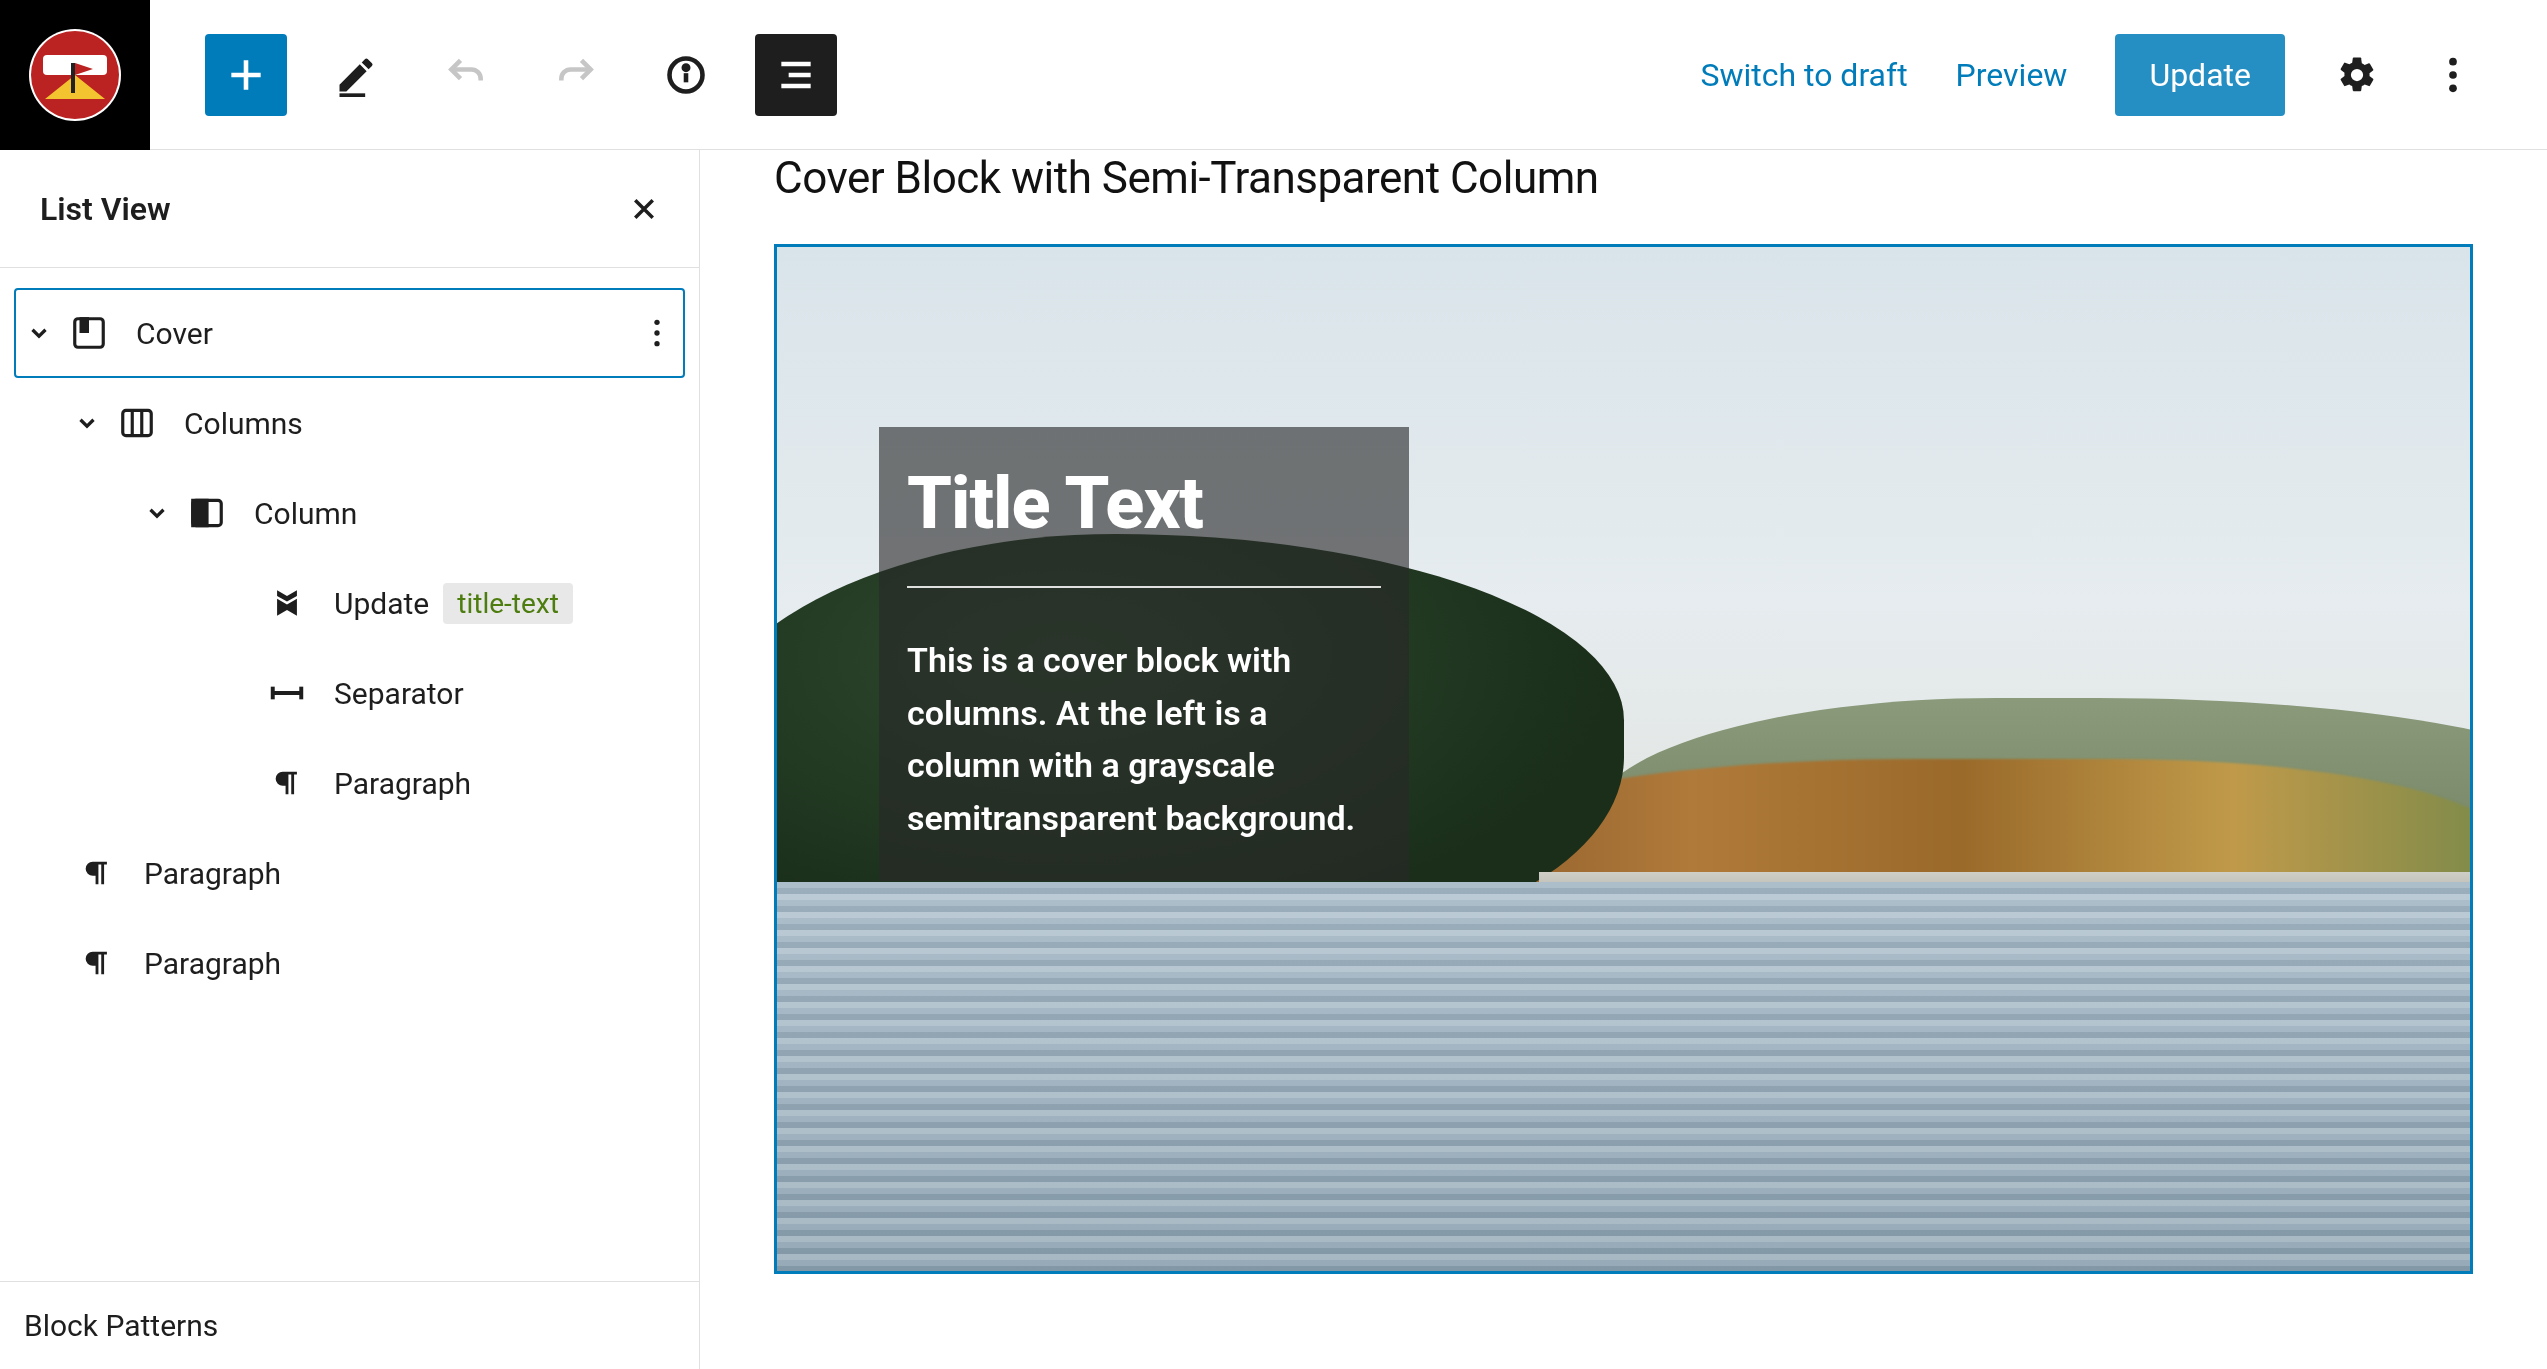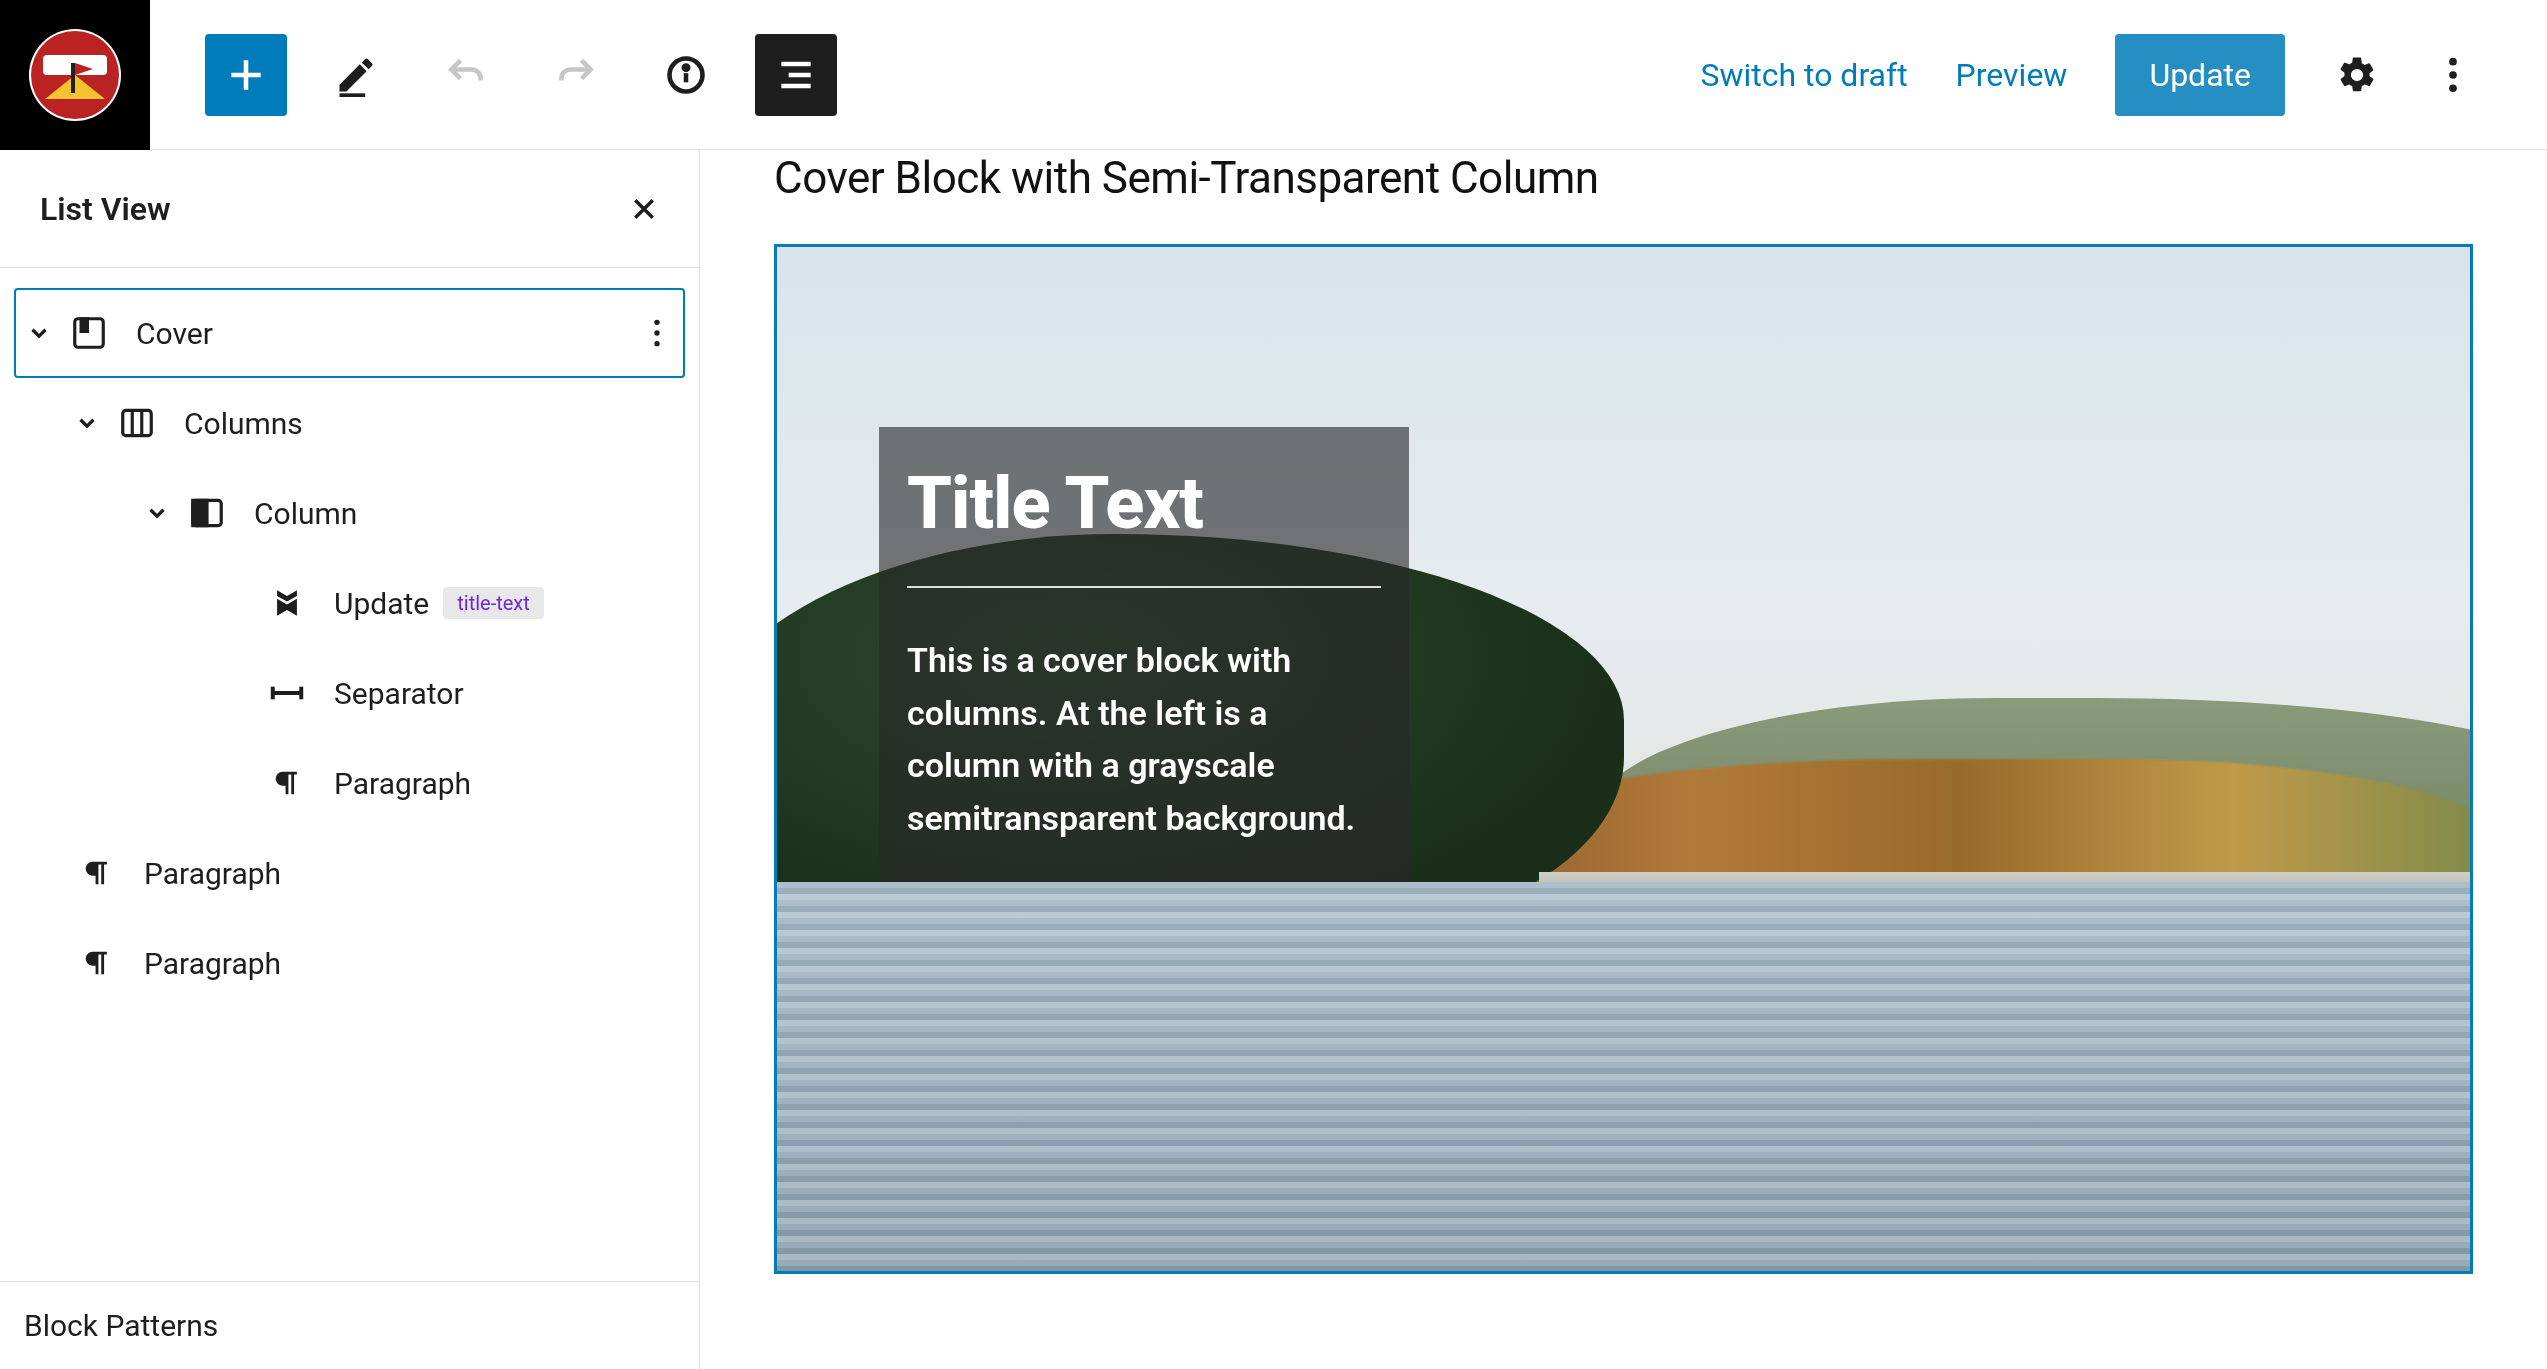--- a/index.html
+++ b/index.html
@@ -36,21 +36,21 @@
   .close-x{margin-left:auto;font-size:36px;cursor:pointer;line-height:1;}
   .tree{flex:1;padding:20px 14px 0 14px;overflow:auto;}
   .node{display:flex;align-items:center;height:90px;padding:0 10px;border-radius:4px;font-size:30px;color:#1e1e1e;cursor:pointer;}
   .node .chev{width:40px;text-align:center;color:#1e1e1e;}
   .node .blk-icon{width:46px;height:46px;display:flex;align-items:center;justify-content:center;margin-right:24px;}
   .node .kebab{margin-left:auto;font-size:30px;color:#1e1e1e;padding-right:12px;}
   .node.selected{border:2.5px solid var(--wp-blue);border-radius:4px;}
   .ind-1{padding-left:60px;}
   .ind-2{padding-left:130px;}
   .ind-3{padding-left:250px;}
-  .tag{background:#e8e8e8;border-radius:4px;padding:4px 14px;font-size:20px;color:#6d28d9;margin-left:14px;}
+  .tag{background:#e8e8e8;border-radius:4px;padding:4px 14px;font-size:28px;color:#4d7c0f;margin-left:14px;}
   .sidebar-footer{border-top:1px solid var(--border);padding:26px 24px;font-size:30px;color:#1e1e1e;}
 
   
   .canvas{flex:1;padding:0 74px 0 74px;overflow:hidden;}
   .page-title{font-size:44px;font-weight:400;letter-spacing:-.5px;color:#111;margin-top:2px;margin-bottom:40px;}
   .cover{position:relative;width:100%;height:1030px;border:3px solid var(--wp-blue);overflow:hidden;}
   .cover-bg{position:absolute;inset:0;}
   .sky{position:absolute;left:0;top:0;right:0;height:58%;background:linear-gradient(#d9e4ea,#e6ecef 60%,#e2e5e2);}
   .hill-left{position:absolute;left:-5%;top:28%;width:55%;height:40%;background:radial-gradient(ellipse at 40% 30%,#2e4a2e,#1a2e1a 70%);border-radius:50% 60% 40% 50%/60% 50% 50% 40%;}
   .hill-right{position:absolute;right:-8%;top:44%;width:60%;height:24%;background:linear-gradient(#8a9a7a,#6a7a5a);border-radius:40% 50% 30% 40%/50% 40% 50% 40%;}

